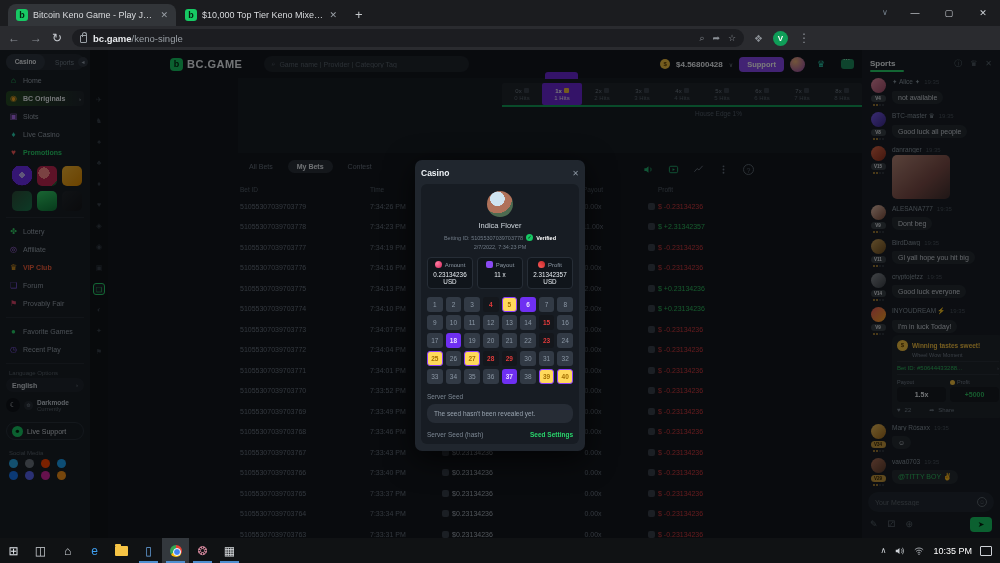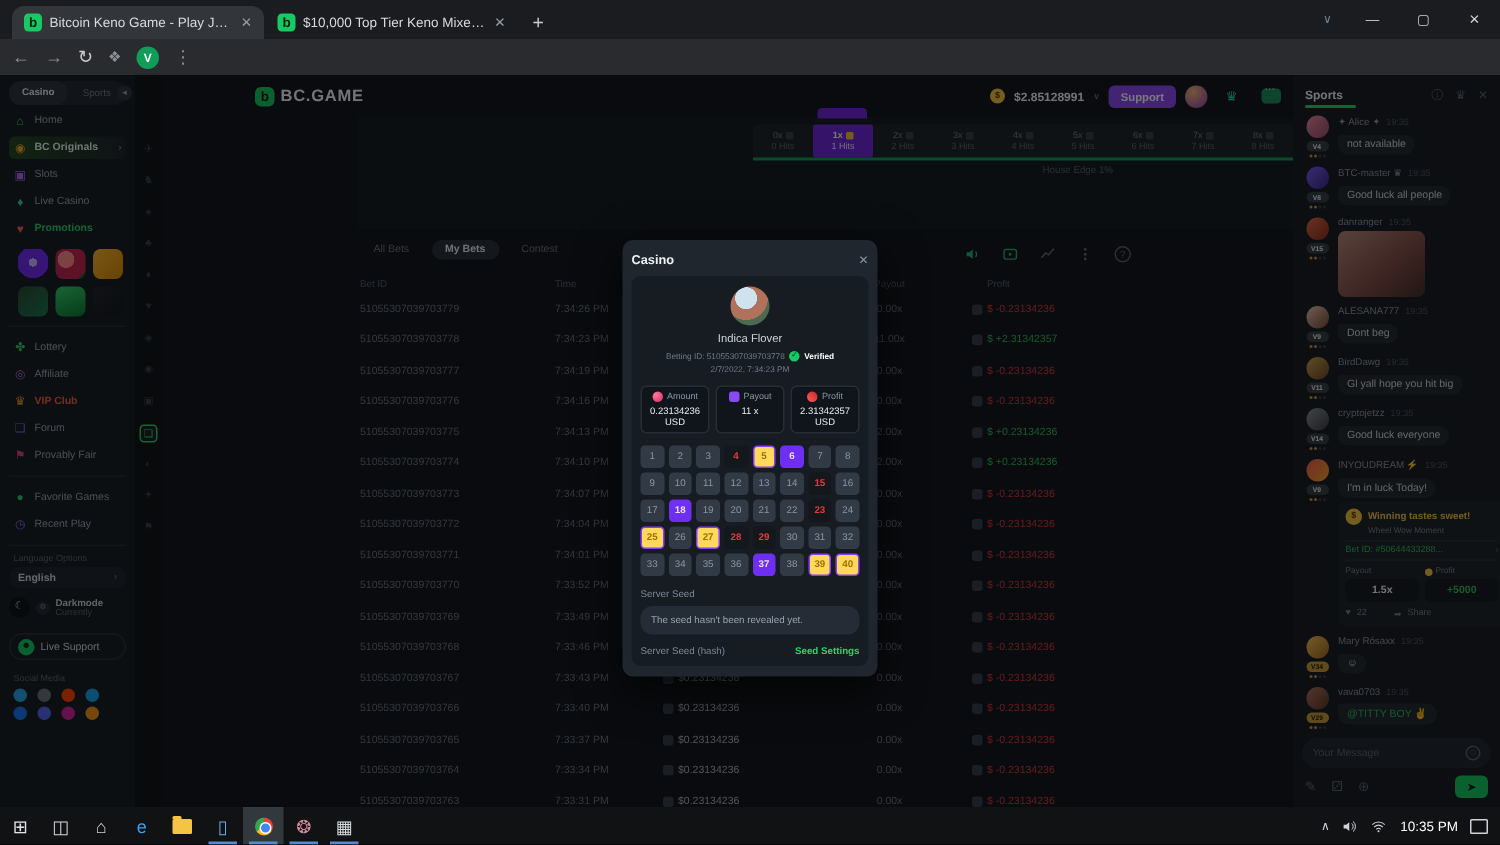--- a/index.html
+++ b/index.html
@@ -236,20 +236,29 @@
     <span class="wc caret">∨</span>
     <span class="wc">—</span>
     <span class="wc">▢</span>
     <span class="wc">✕</span>
   </div>
 </div>
 <div class="toolbar">
   <span class="navic">←</span>
   <span class="navic">→</span>
   <span class="navic lit">↻</span>
+  <div class="omnibox">
+    <span class="lockic"></span>
+    <span class="url"><b>bc.game</b><span class="path">/keno-single</span></span>
+    <span class="omni-right">
+      <span class="navic" style="font-size:9px;">⌕</span>
+      <span class="navic" style="font-size:9px;">➦</span>
+      <span class="navic" style="font-size:9px;">☆</span>
+    </span>
+  </div>
   <span class="navic" style="font-size:10px;">❖</span>
   <span class="ext-avatar">V</span>
   <span class="navic">⋮</span>
 </div>
 
 <div class="page">
 
   <div class="sidebar">
     <div class="side-toggle">
       <span class="seg on">Casino</span>
@@ -408,23 +417,27 @@
 
       <span class="r-ic">⚑</span>
     </div>
 
   <div class="main">
     <div class="site-header">
       <span class="logo">
         <span class="lb-ic">b</span>
         <span class="lb-tx">BC.GAME</span>
       </span>
+      <span class="searchpill">
+        <span class="mg">⌕</span>
+        <input placeholder="Game name | Provider | Category Tag" style="">
+      </span>
       <span class="hdr-right">
         <span class="coin">$</span>
-        <span class="balance">$2.85128991</span>
+        <span class="balance">$4.56800428</span>
         <span class="caret">∨</span>
         <span class="wallet-btn">Support</span>
         <span class="hdr-avatar"></span>
         <span class="hdr-ic">♛</span>
         <span class="bubble-ic"></span>
       </span>
     </div>
 
     <div class="game-surface">
       <div class="mini-tab"></div>

